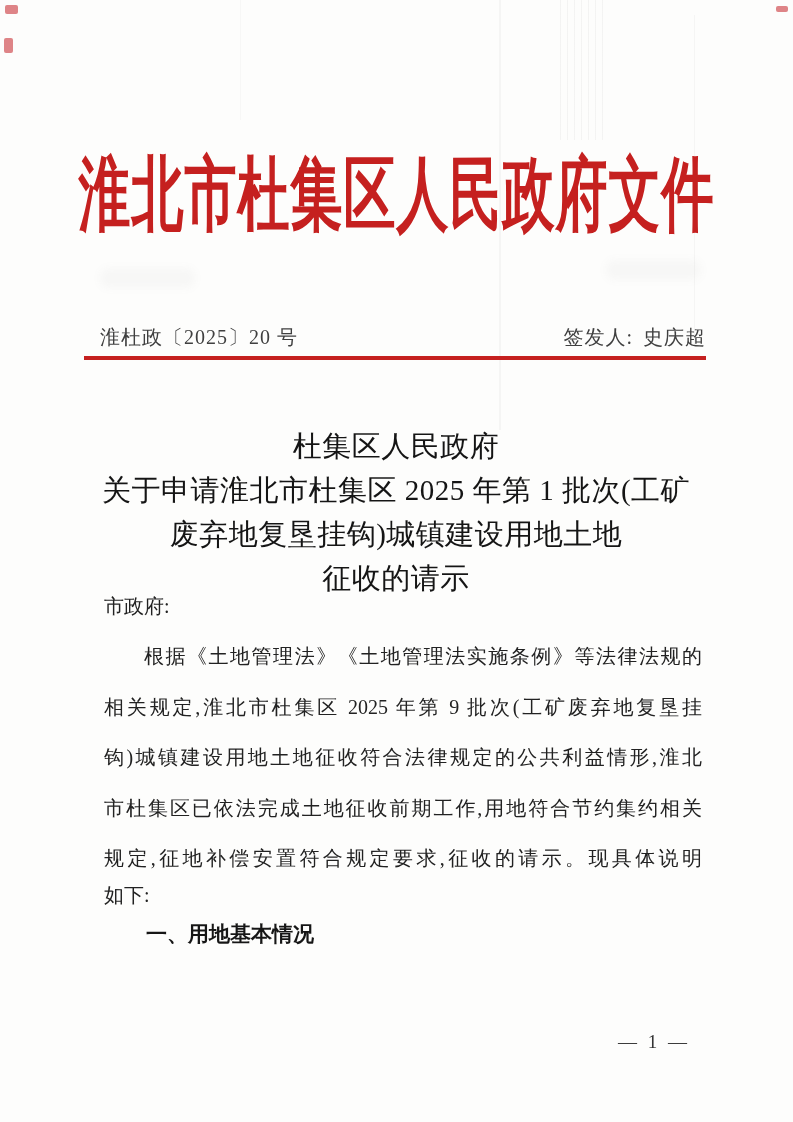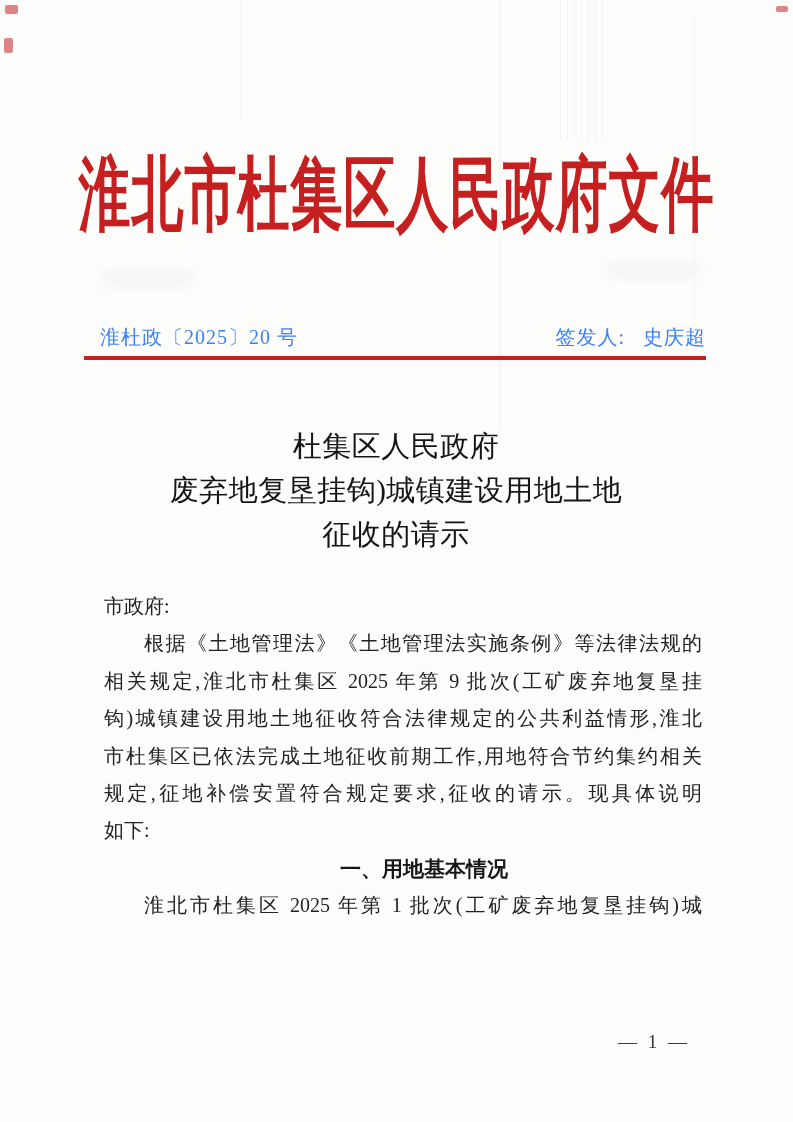--- a/index.html
+++ b/index.html
@@ -53,25 +53,25 @@
   }
 
   .docnum-row {
     position: absolute;
     left: 100px; top: 324px;
     width: 606px;
     display: flex;
     justify-content: space-between;
     align-items: baseline;
     font-size: 20px;
-    color: #3b82f6;
+    color: #404040;
     letter-spacing: 1px;
   }
   .issuer { white-space: nowrap; }
-  .issuer-name { margin-left: 18px; }
+  .issuer-name { margin-left: 10px; }
 
   .red-rule {
     position: absolute;
     left: 84px; top: 356px;
     width: 622px; height: 4px;
     background: #c5201f;
   }
 
   .doc-title {
     position: absolute;
@@ -96,22 +96,23 @@
   .body-text .line {
     height: 37.4px;
     line-height: 37.4px;
     white-space: nowrap;
   }
   .body-text .line.just {
     white-space: normal;
     text-align: justify;
     text-align-last: justify;
     text-justify: inter-character;
+    margin-top: 13px;
   }
-  .body-text .line.indent { text-indent: 2em; text-align: center; }
+  .body-text .line.indent { text-indent: 2em; }
   .body-text .line.heading {
     font-family: "Liberation Sans", "DejaVu Sans", sans-serif;
     font-weight: bold;
     font-size: 21px;
     color: #161616;
   }
 
   .pageno {
     position: absolute;
     top: 1031px;
@@ -145,31 +146,31 @@
     <span>淮杜政〔2025〕20 号</span>
     <span class="issuer">
       <span>签发人:</span><span class="issuer-name">史庆超</span>
     </span>
   </div>
 
   <div class="red-rule"></div>
 
   <div class="doc-title">
     <div class="tline">杜集区人民政府</div>
+    <div class="tline">关于申请淮北市杜集区 2025 年第 1 批次(工矿</div>
     <div class="tline">废弃地复垦挂钩)城镇建设用地土地</div>
     <div class="tline">征收的请示</div>
   </div>
 
   <div class="body-text">
     <div class="line">市政府:</div>
     <div class="line indent just">根据《土地管理法》《土地管理法实施条例》等法律法规的</div>
     <div class="line just">相关规定,淮北市杜集区 2025 年第 9 批次(工矿废弃地复垦挂</div>
     <div class="line just">钩)城镇建设用地土地征收符合法律规定的公共利益情形,淮北</div>
     <div class="line just">市杜集区已依法完成土地征收前期工作,用地符合节约集约相关</div>
     <div class="line just">规定,征地补偿安置符合规定要求,征收的请示。现具体说明</div>
     <div class="line">如下:</div>
     <div class="line indent heading">一、用地基本情况</div>
-    <div class="line indent just">淮北市杜集区 2025 年第 1 批次(工矿废弃地复垦挂钩)城</div>
   </div>
 
   <div class="pageno">— 1 —</div>
 
 </div>
 
 </body></html>

